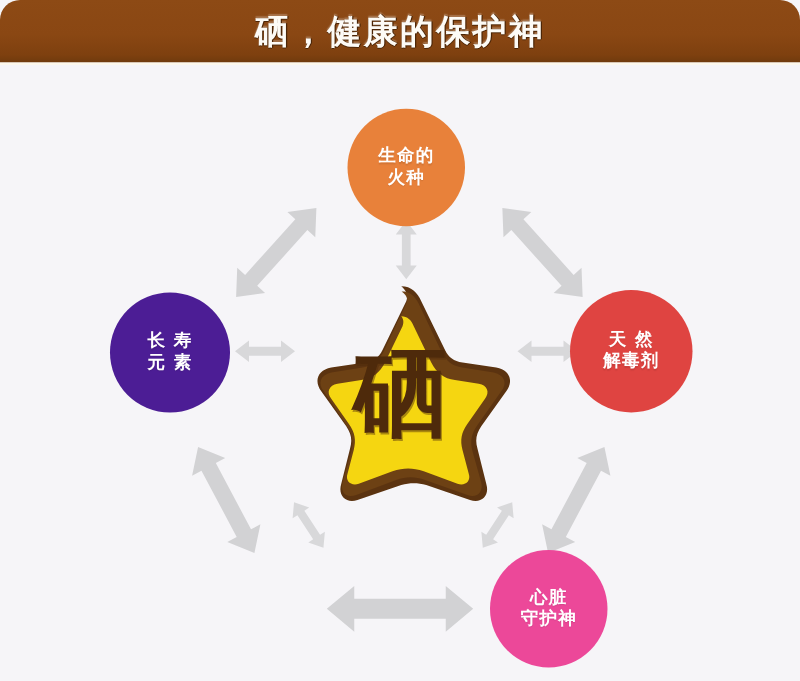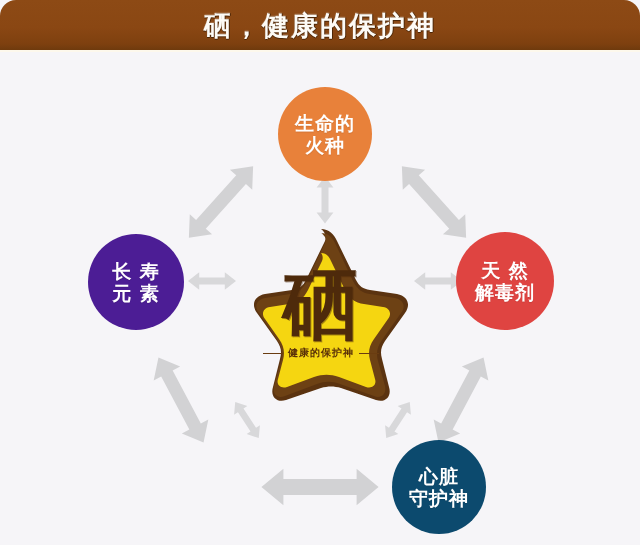--- a/index.html
+++ b/index.html
@@ -74,32 +74,32 @@
   .node {
     position: absolute;
     border-radius: 50%;
     display: flex;
     flex-direction: column;
     align-items: center;
     justify-content: center;
     color: #ffffff;
     font-family: "DejaVu Sans", "Liberation Sans", sans-serif;
     font-weight: bold;
-    font-size: 19px;
+    font-size: 14px;
     line-height: 1.18;
     letter-spacing: 1px;
     text-align: center;
     box-sizing: border-box;
     text-shadow: 0 1px 1px rgba(0,0,0,.10);
   }
   .node .ln { display: block; }
 
   #node-life   { left: 278px; top: 35px;  width: 94px;  height: 94px;  background: #e8813a; }
   #node-detox  { left: 456px; top: 180px; width: 98px;  height: 98px;  background: #df4441; }
-  #node-heart  { left: 392px; top: 388px; width: 94px;  height: 94px;  background: #0c4a6e; }
+  #node-heart  { left: 392px; top: 388px; width: 94px;  height: 94px;  background: #ec4899; }
   #node-cancer { left: 163px; top: 388px; width: 94px;  height: 94px;  background: #3fa79c; }
   #node-life-e { left: 88px;  top: 182px; width: 96px;  height: 96px;  background: #4c1d95; }
 
   
   #star-wrap {
     position: absolute;
     left: 228px;
     top: 168px;
     width: 186px;
     height: 186px;
@@ -272,22 +272,17 @@
                  C57 132 56 126 51 119
                  L37 99
                  C33 94 35 88 42 87
                  L61 84
                  C70 83 76 78 80 70
                  L94 41
                  C96 36 93 33 93 33 Z" fill="#f5d611"></path>
       </svg>
       <div id="star-text">
         <div id="star-char">硒</div>
-        <div id="star-sub-row">
-          <span class="sub-rule"></span>
-          <span id="star-sub">健康的保护神</span>
-          <span class="sub-rule"></span>
-        </div>
       </div>
     </div>
 
   </div>
 </div>
 
 </body></html>

